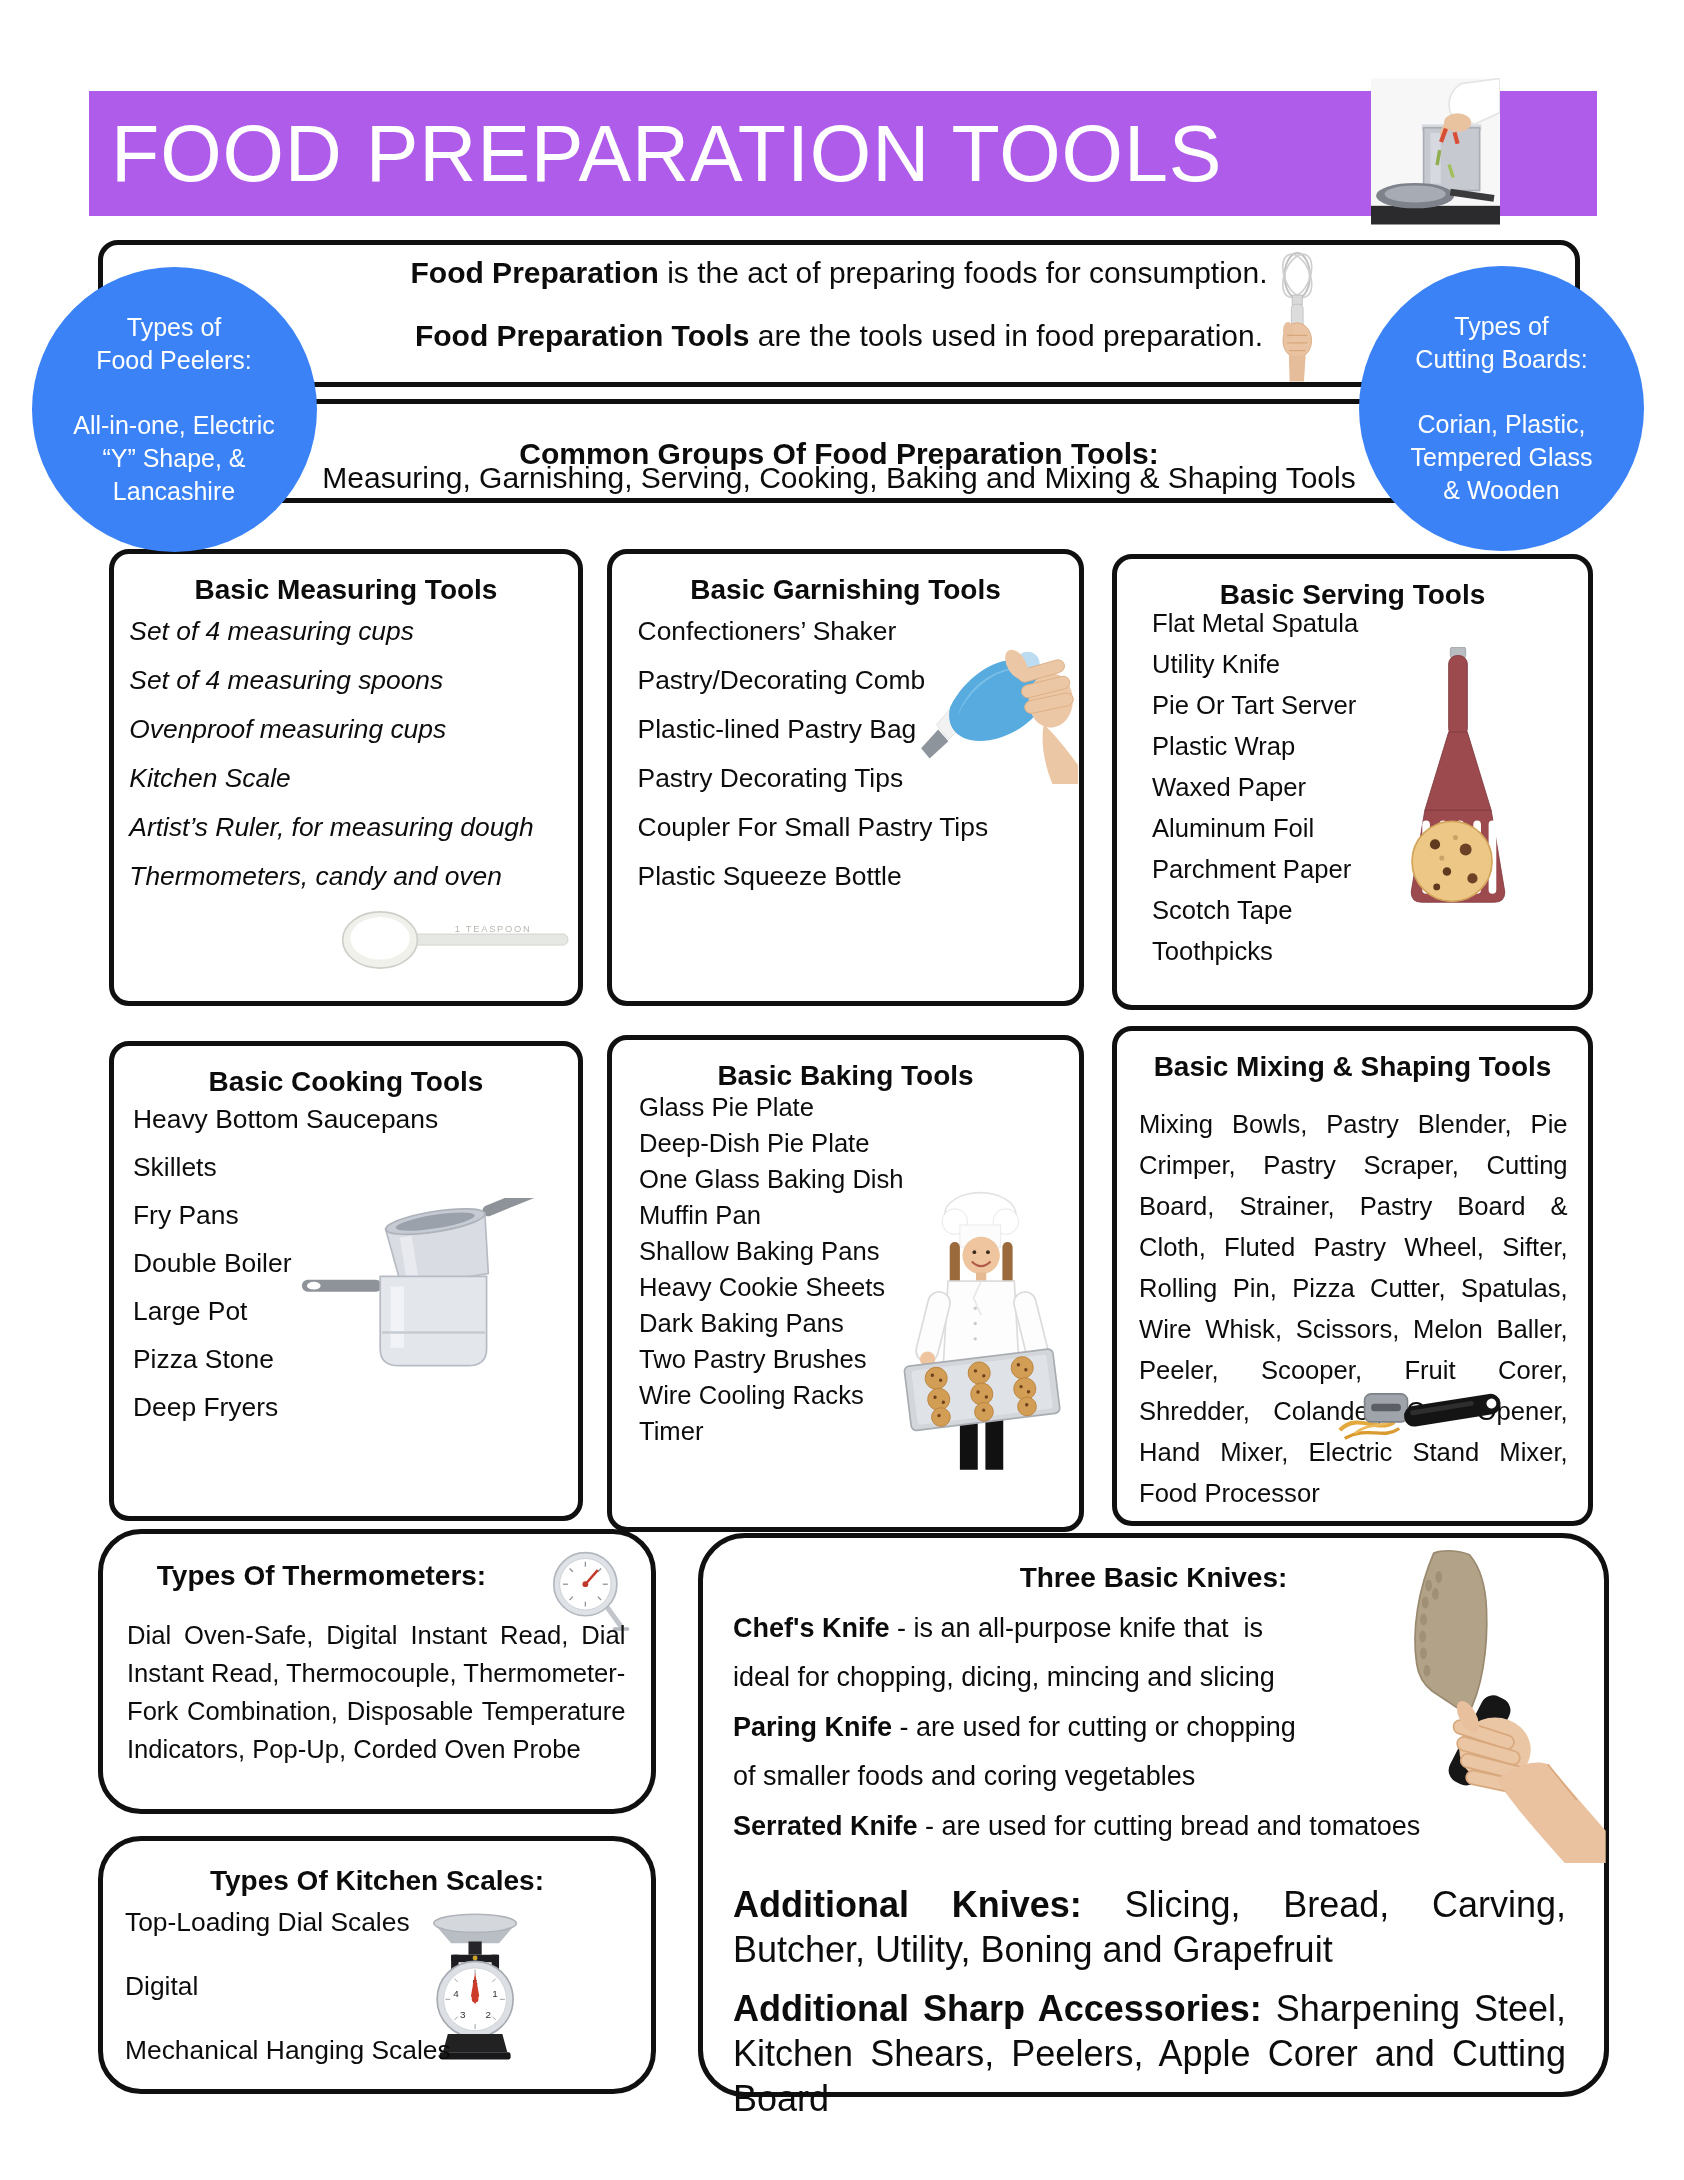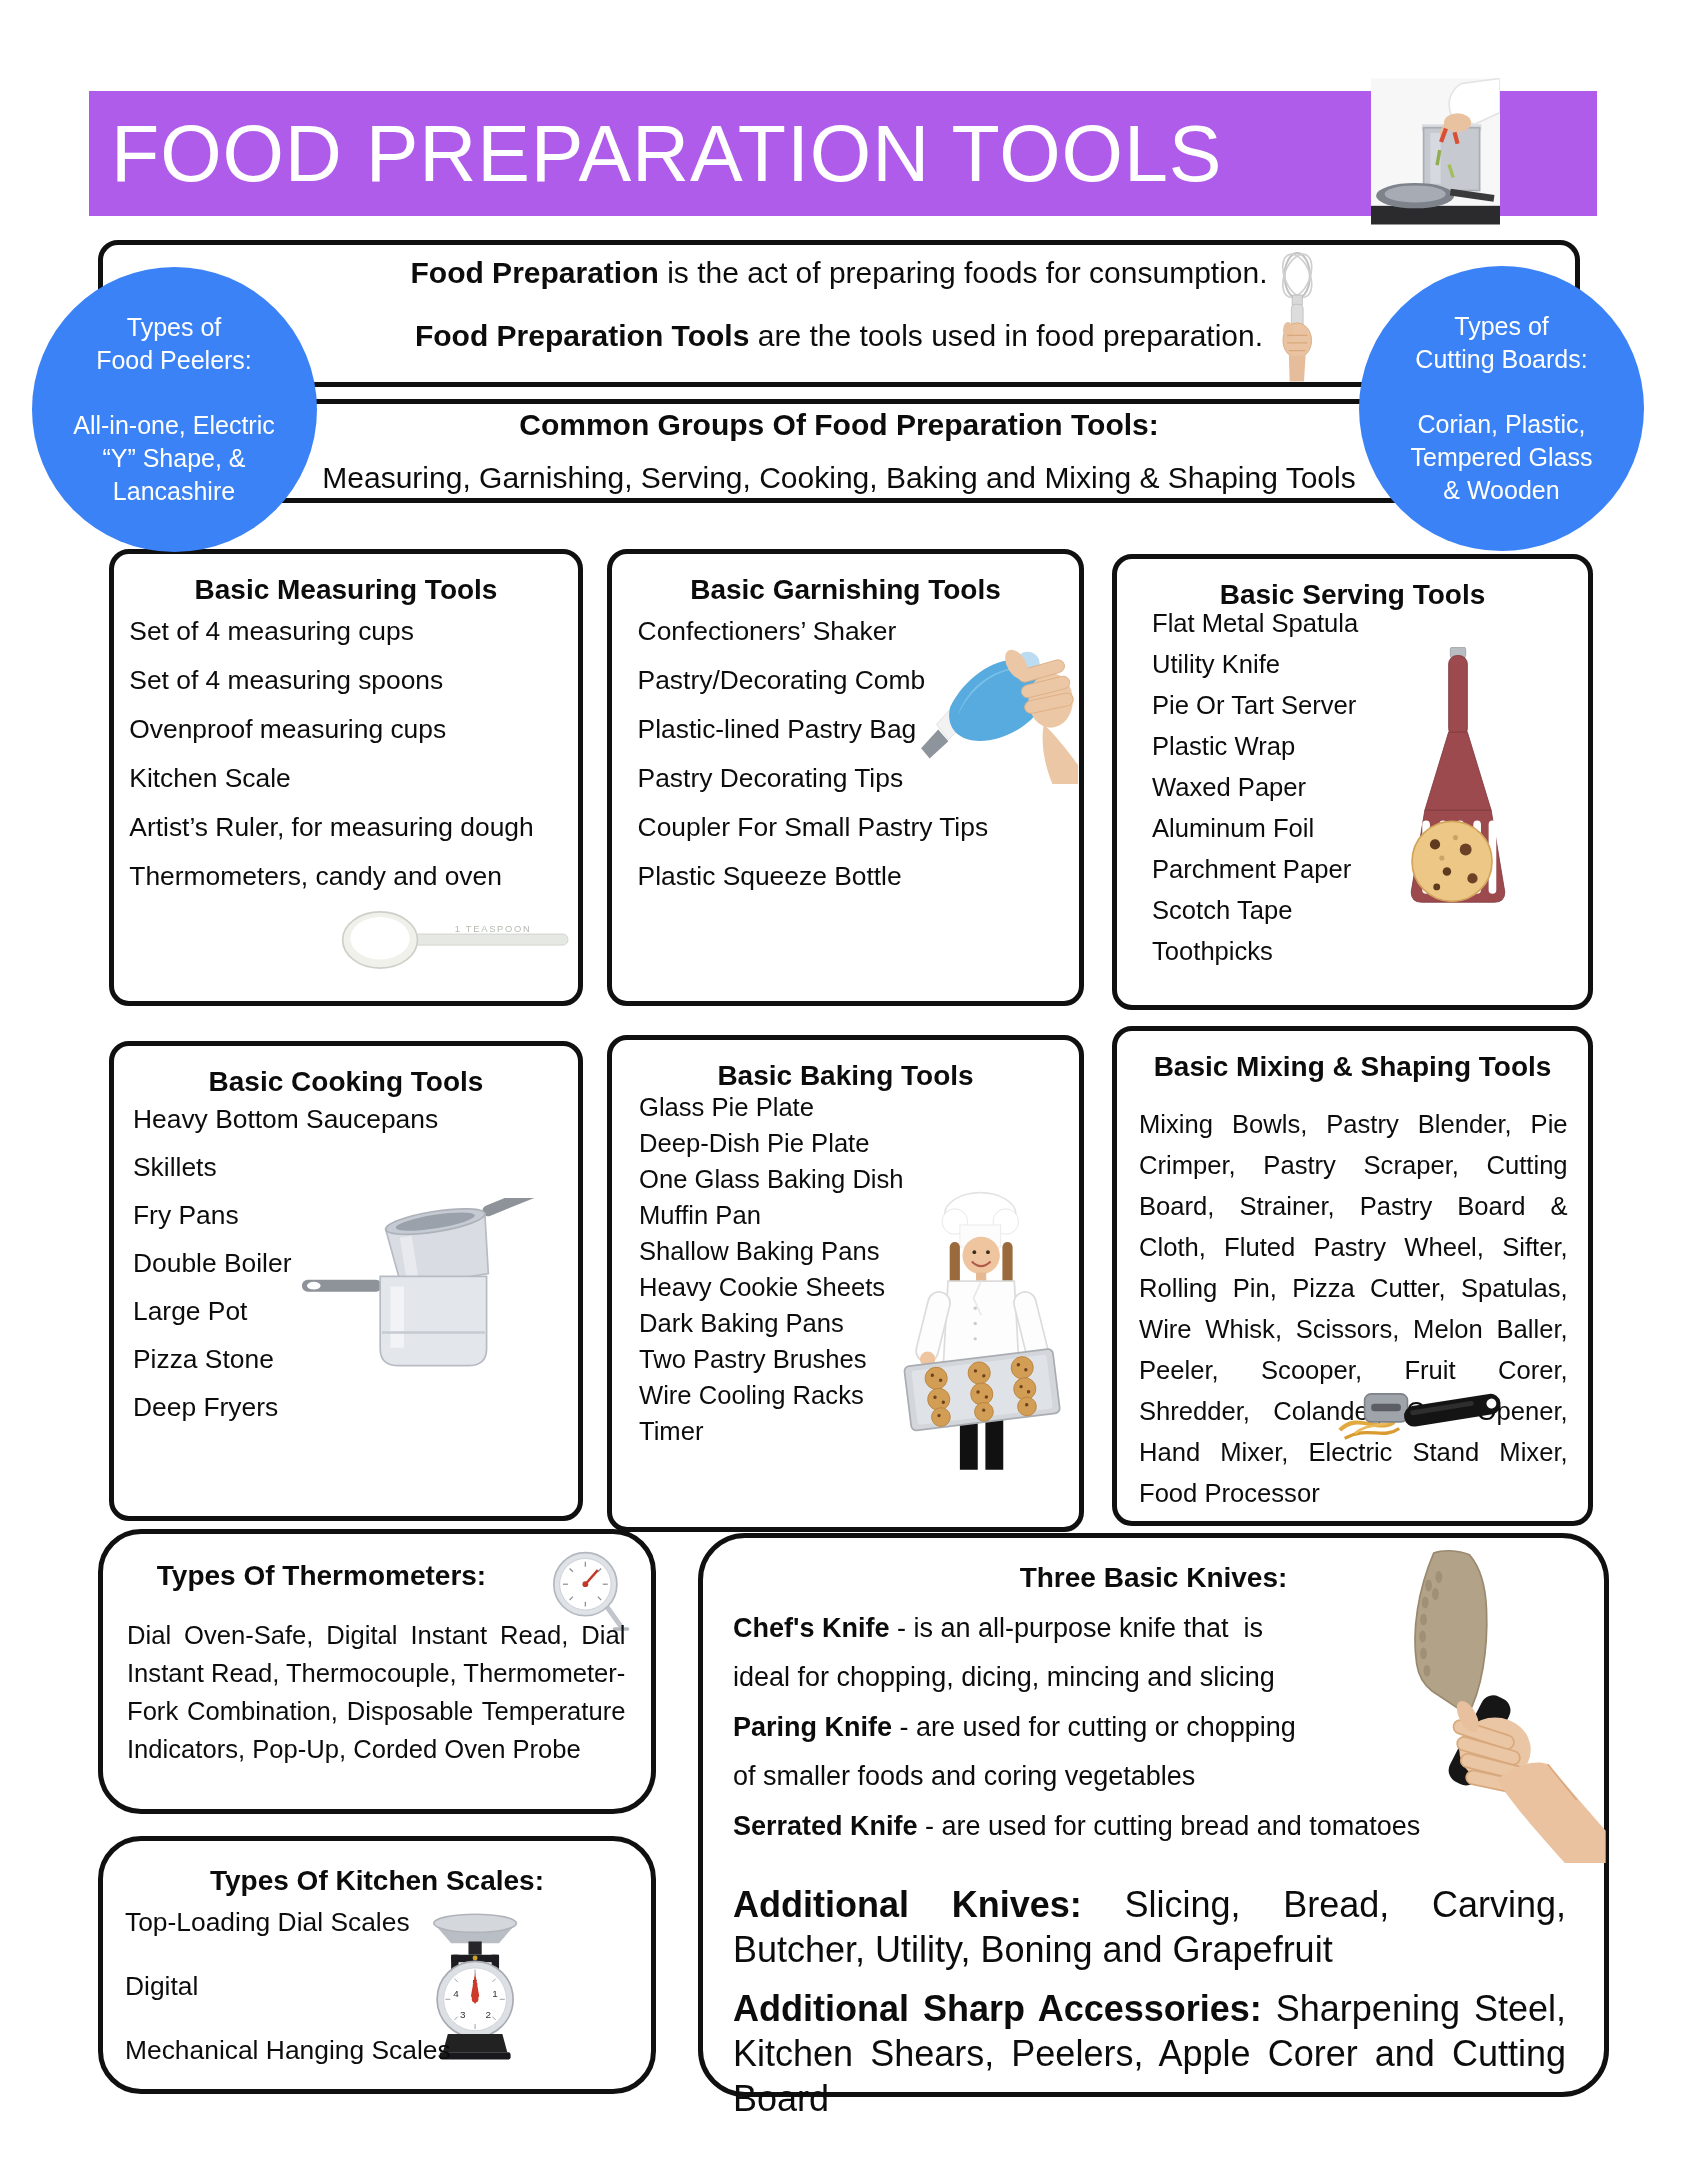--- a/index.html
+++ b/index.html
@@ -11,33 +11,33 @@
             background:#AF5CEA; z-index:1; }
   .banner-title { position:absolute; left:22px; top:0; height:125px; line-height:125px;
             font-size:79px; color:#fff; letter-spacing:0.9px; white-space:nowrap; }
 
   .img { position:absolute; }
 
   .box { position:absolute; background:#fff; border:5.1px solid #101010; border-radius:20px; z-index:2; }
   .box-sq { border-radius:36px; }
 
   .tline { position:absolute; left:98px; width:1482px; text-align:center; font-size:30px; z-index:3; white-space:pre; }
-  .b { font-weight:700; }
+  .b { font-weight:700;margin-top:29px; }
 
   .badge { position:absolute; width:285px; height:285px; border-radius:50%; background:#3b82f6;
            z-index:6; color:#fff; text-align:center; font-size:25px; line-height:33px;
            display:flex; flex-direction:column; justify-content:center; }
   .badge .gap { height:32px; }
 
   .btitle { position:absolute; left:0; top:20.4px; width:100%; text-align:center;
             font-weight:700; font-size:28px; z-index:2; }
   .items { position:absolute; z-index:2; }
   .items .li { white-space:nowrap; }
   .m-items { top:53px; left:15.3px; right:6.8px; font-size:26.4px; }
-  .m-items .li { line-height:49px; }
+  .m-items .li { line-height:49px;font-style:italic; }
   .g-items { top:53px; left:25.6px; right:6.8px; font-size:26.4px; }
   .g-items .li { line-height:49px; }
   .s-items { top:44px; left:27px; right:6.8px; font-size:25.6px;margin-left:8px; }
   .s-items .li { line-height:41px; }
   .c-items { top:49px; left:19px; right:6.8px; font-size:26.4px; }
   .c-items .li { line-height:48px; }
   .k-items { top:49px; left:27px; right:6.8px; font-size:25.6px; }
   .k-items .li { line-height:36px; }
   .sc-items { top:49px; left:22px; right:6.8px; font-size:26.4px; }
   .sc-items .li { line-height:64px; }

